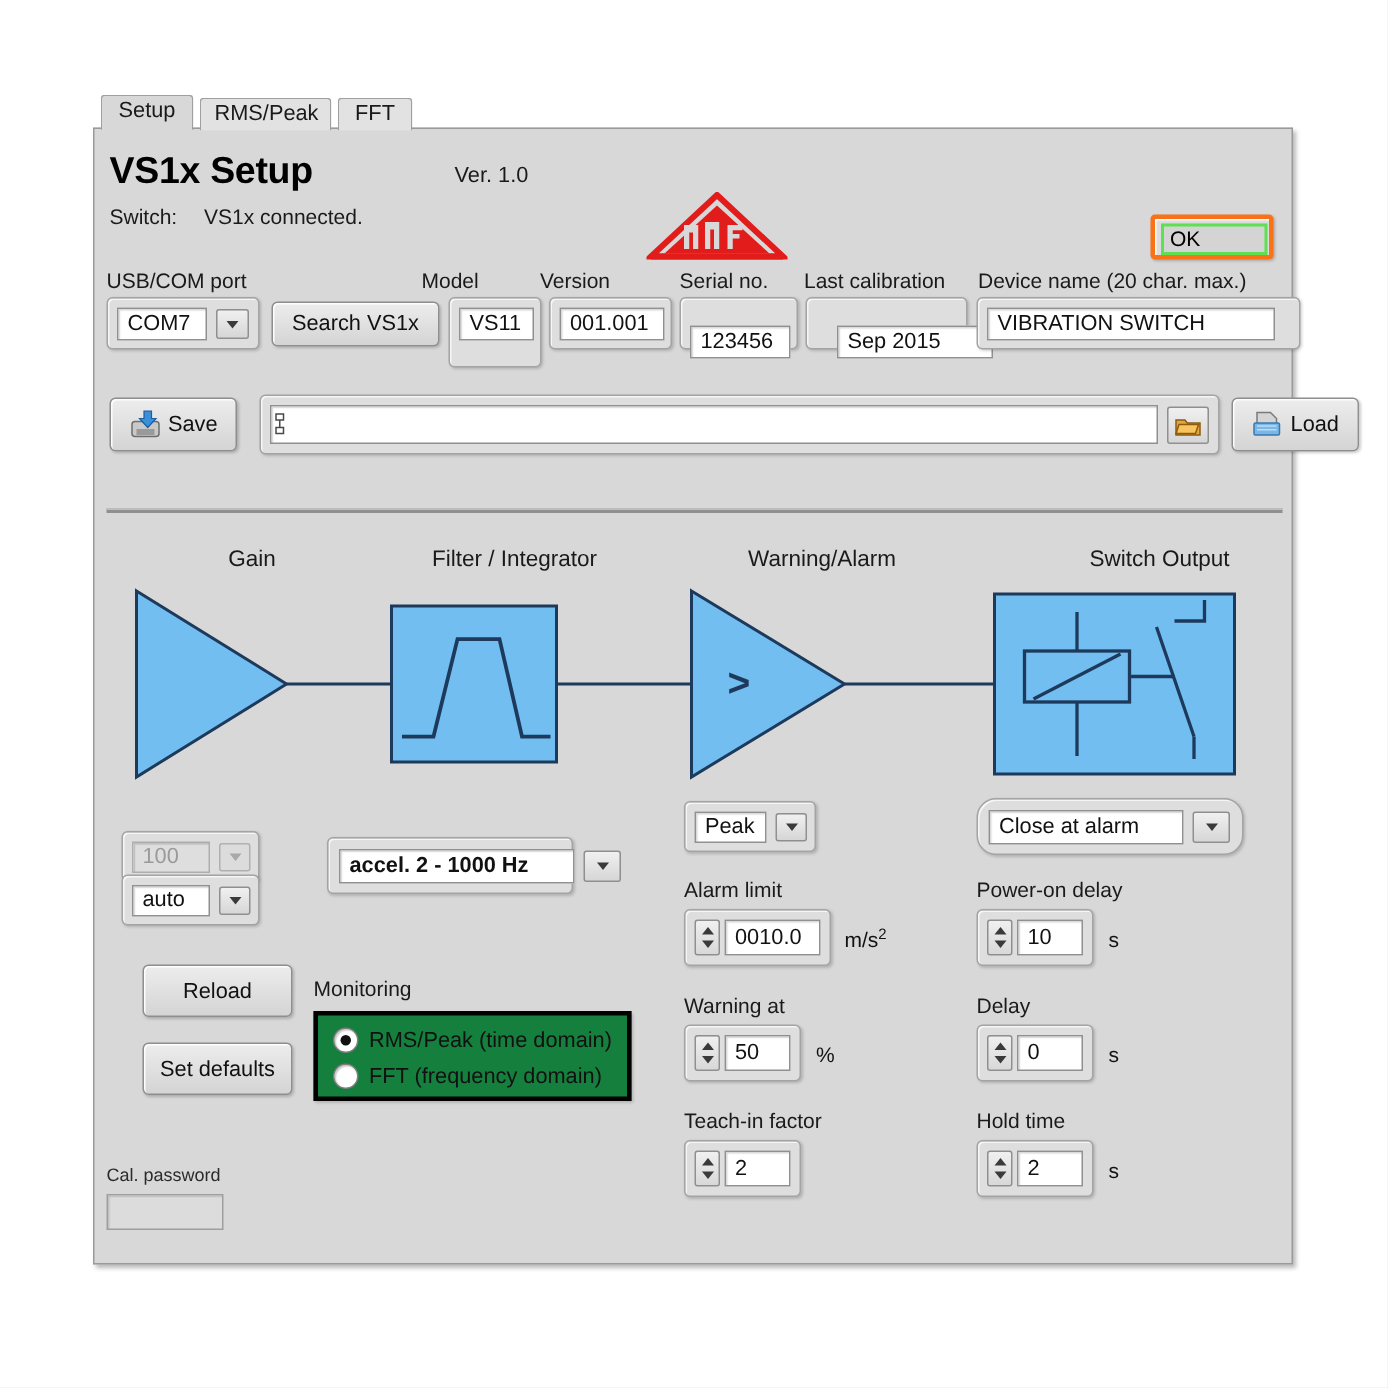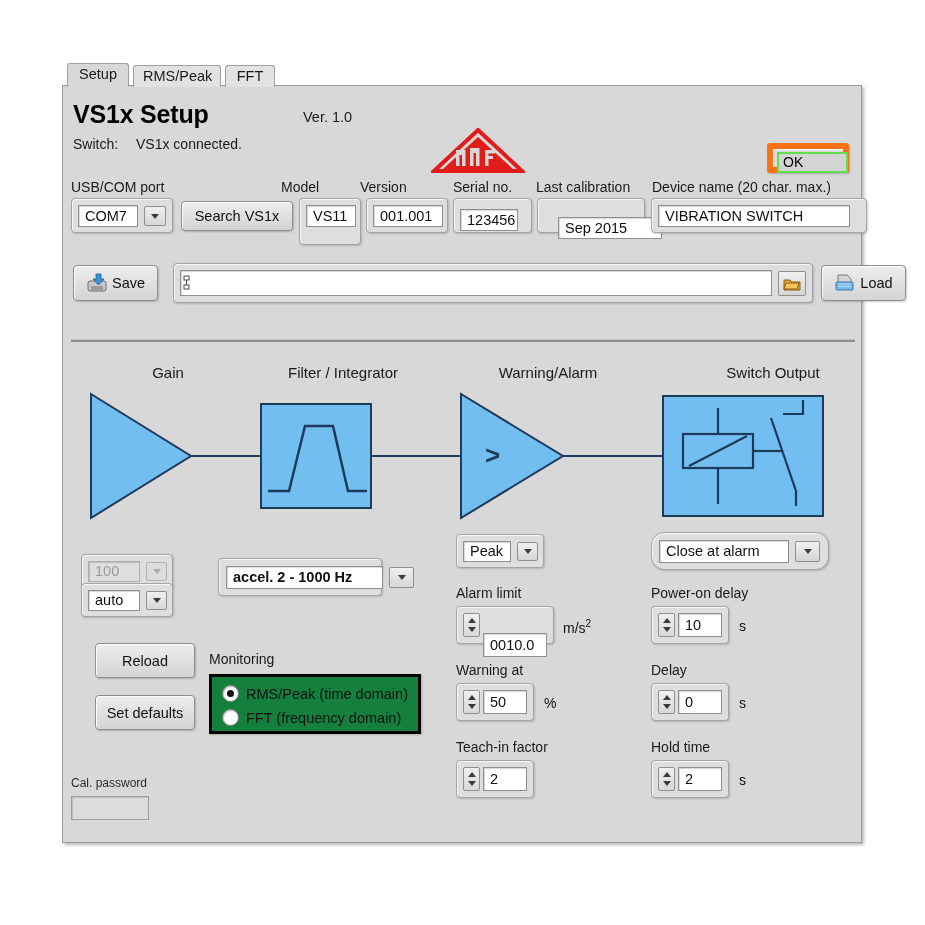--- a/index.html
+++ b/index.html
@@ -69,21 +69,21 @@
   }
 
   
   .logo { position: absolute; left: 368px; top: 42px; width: 94px; height: 48px; }
 
   
   .okbtn {
     position: absolute; left: 704px; top: 57px;
     width: 82px; height: 30px;
     background: #dcdcdc;
-    border: 6px solid #f97316;
+    border: 3px solid #f97316;
     border-radius: 3px;
     box-shadow: inset 1px 1px 0 #fafafa, 1px 1px 2px rgba(0,0,0,0.22);
     box-sizing: border-box;
   }
   .okbtn-inner {
     position: absolute; left: 4px; top: 3px;
     width: 71px; height: 21px;
     background: #d4d4d4;
     border: 2px solid #5fe050;
     box-sizing: border-box;
@@ -283,21 +283,21 @@
 
     <div class="groupbox" style="left:236px; top:112px; width:62px; height:47px;">
       <div class="txtfield ro" style="left:6px; top:6px; width:50px; height:22px;">VS11</div>
     </div>
 
     <div class="groupbox" style="left:303px; top:112px; width:82px; height:35px;">
       <div class="txtfield ro" style="left:6px; top:6px; width:70px; height:22px;">001.001</div>
     </div>
 
     <div class="groupbox" style="left:390px; top:112px; width:79px; height:35px;">
-      <div class="txtfield ro" style="left:6px; top:10px; width:58px; height:22px;">123456</div>
+      <div class="txtfield ro" style="left:6px; top:18px; width:67px; height:22px;">123456</div>
     </div>
 
     <div class="groupbox" style="left:474px; top:112px; width:108px; height:35px;">
       <div class="txtfield ro" style="left:20px; top:6px; width:104px; height:22px;margin-top:12px;">Sep  2015</div>
     </div>
 
     <div class="groupbox" style="left:588px; top:112px; width:216px; height:35px;text-align:center;">
       <div class="txtfield" style="left:6px; top:6px; width:192px; height:22px;">VIBRATION SWITCH</div>
     </div>
 
@@ -413,21 +413,21 @@
         <i></i>
       </div>
     </div>
 
     <div class="flabel" style="left:393px; top:499px;">Alarm limit</div>
     <div class="groupbox" style="left:393px; top:520px; width:98px; height:38px;">
       <div class="spin" style="left:6px; top:6px; height:24px;">
         <i class="up"></i>
         <i class="dn"></i>
       </div>
-      <div class="txtfield" style="left:26px; top:6px; width:64px; height:24px;margin-top:20px;">0010.0</div>
+      <div class="txtfield" style="left:26px; top:6px; width:64px; height:24px;">0010.0</div>
     </div>
     <div class="unit" style="left:500px; top:532px;">
       <span>m/s</span><sup>2</sup>
     </div>
 
     <div class="flabel" style="left:393px; top:576px;">Warning at</div>
     <div class="groupbox" style="left:393px; top:597px; width:78px; height:38px;">
       <div class="spin" style="left:6px; top:6px; height:24px;">
         <i class="up"></i>
         <i class="dn"></i>

